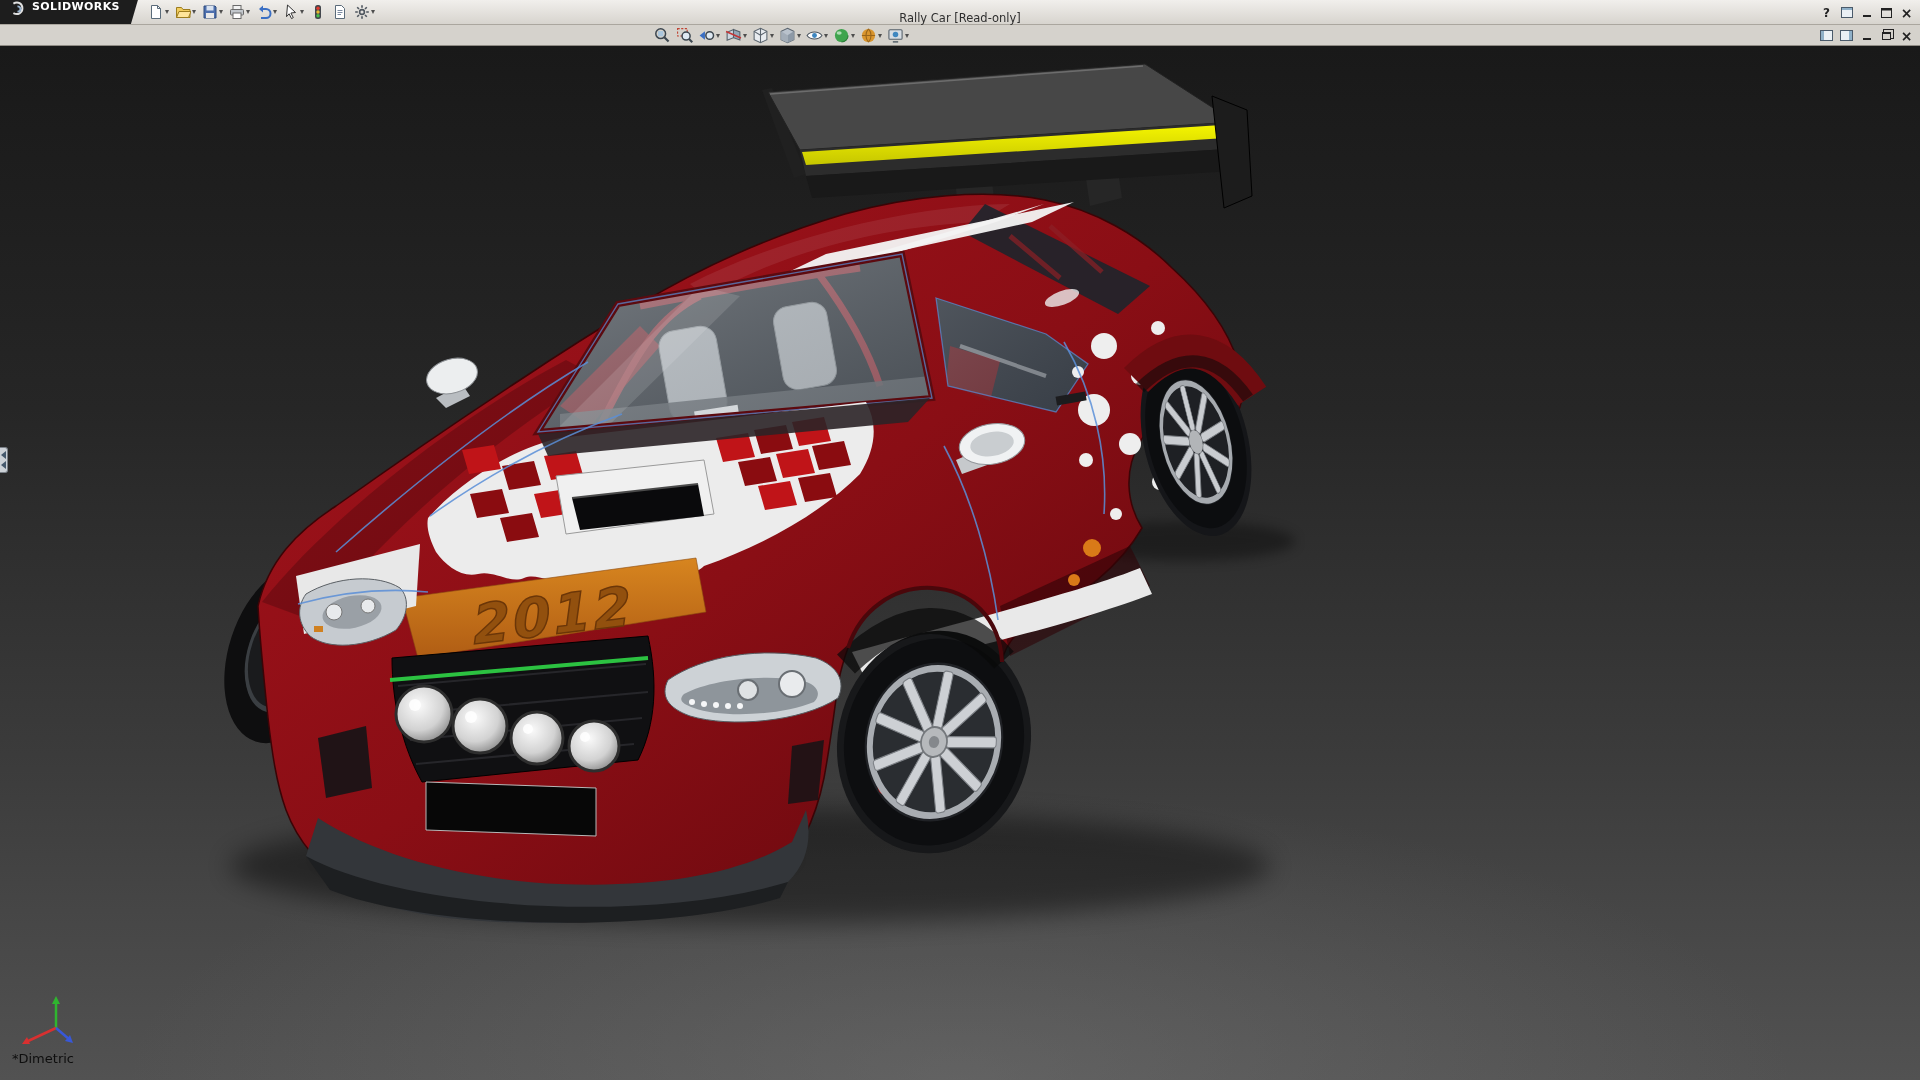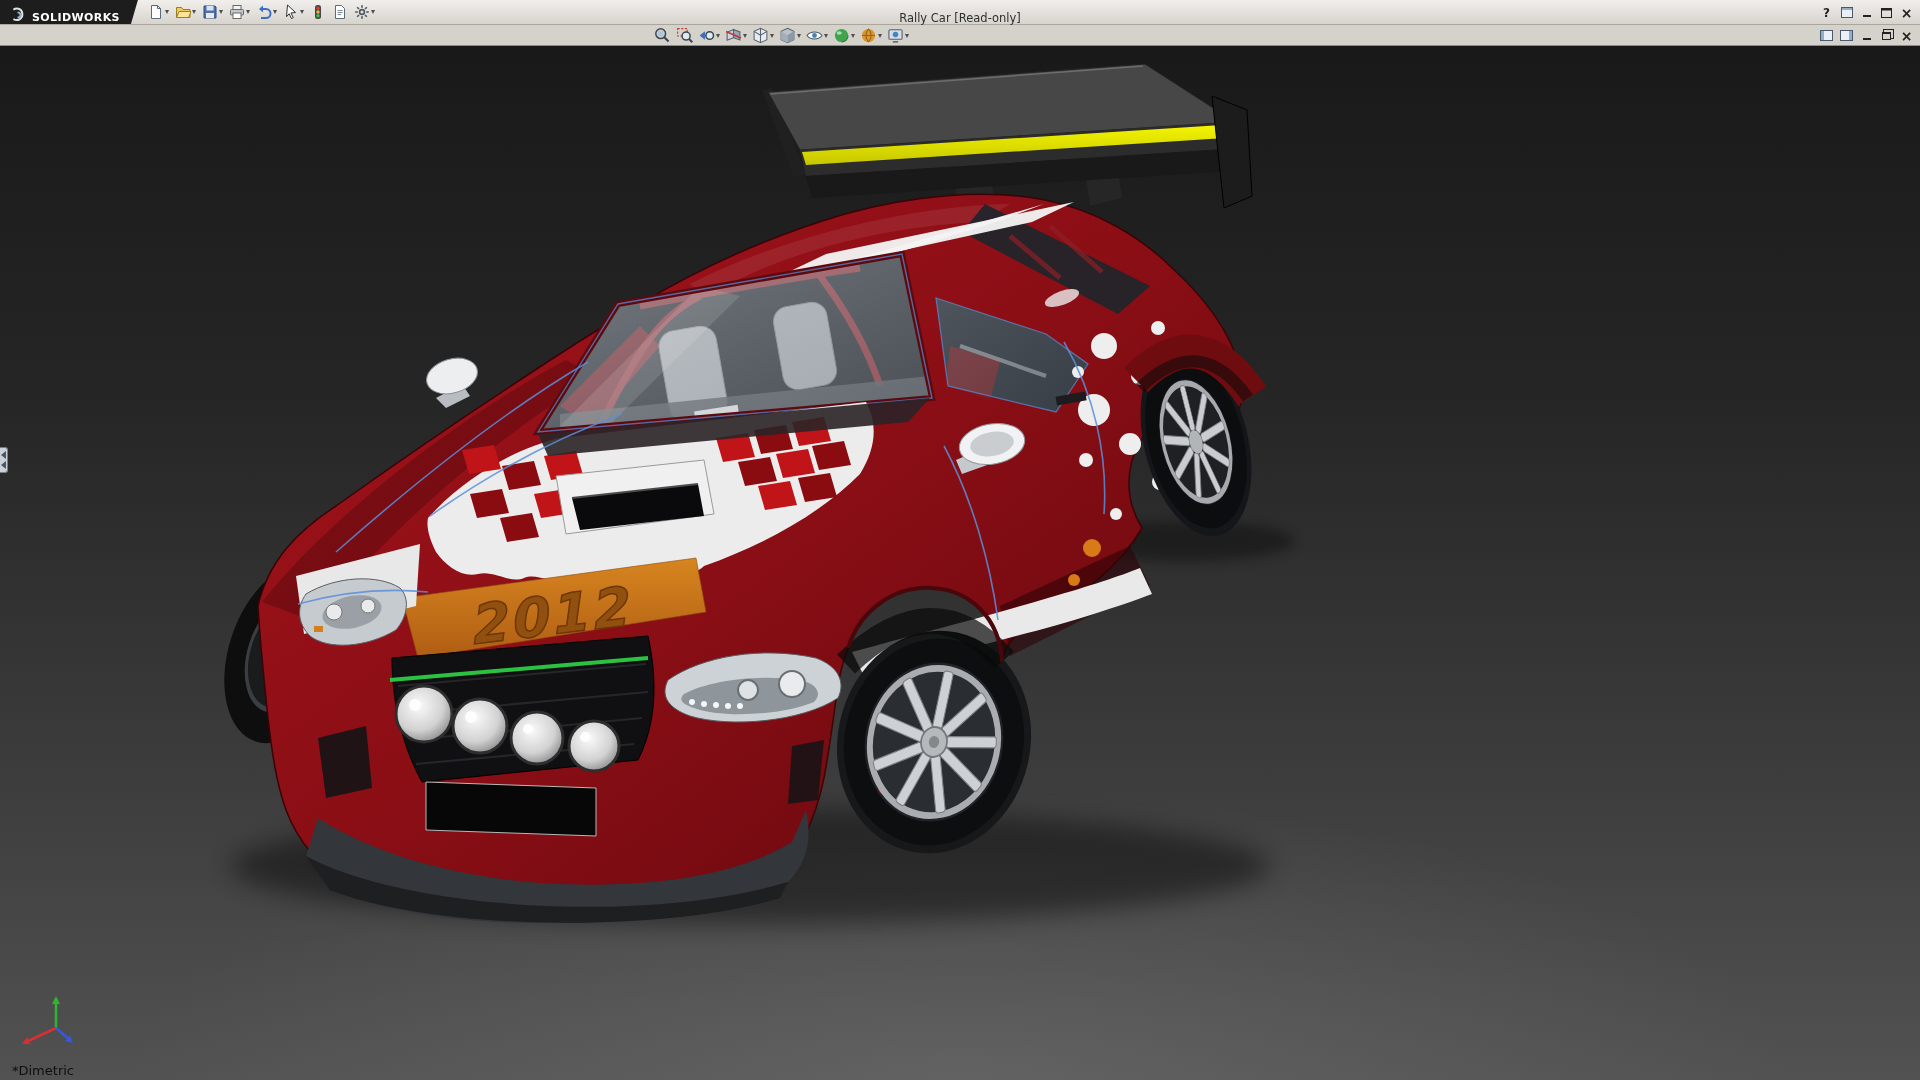--- a/index.html
+++ b/index.html
@@ -1,21 +1,21 @@
 <!DOCTYPE html>
 <html><head>
 <meta charset="utf-8">
 <style>
   *{box-sizing:border-box;margin:0;padding:0}
   html,body{width:1920px;height:1080px;overflow:hidden}
   body{font-family:"DejaVu Sans","Liberation Sans",sans-serif;background:#3a3a3a;position:relative}
 
   
   .titlebar{position:relative;height:25px;background:linear-gradient(#f1efec,#d7d4ce);border-bottom:1px solid #aaa69e;display:flex;align-items:stretch}
-  .brand{background:#1d1d1d;display:flex;align-items:flex-end;gap:6px;padding:0 18px 0 8px;clip-path:polygon(0 0,100% 0,calc(100% - 7px) 100%,0 100%)}
+  .brand{background:#1d1d1d;display:flex;align-items:flex-start;gap:6px;padding:0 18px 0 8px;clip-path:polygon(0 0,100% 0,calc(100% - 7px) 100%,0 100%)}
   .brandtext{color:#fff;font-size:11px;font-weight:700;letter-spacing:.4px}
   .maintb{display:flex;align-items:center;gap:2px;padding-left:8px}
   .doctitle{position:absolute;left:50%;top:0;height:36px;transform:translateX(-50%);display:flex;align-items:center;font-size:11.5px;color:#2e2e2e}
   .tb-right{position:absolute;right:4px;top:0;height:25px;display:flex;align-items:center;gap:1px}
 
   
   .row2{position:relative;height:21px;background:#d5d2cc;border-bottom:1px solid #8f8b84}
   .headsup{position:absolute;left:652px;top:0;height:21px;display:flex;align-items:center;gap:1px}
   .row2-right{position:absolute;right:4px;top:0;height:21px;display:flex;align-items:center;gap:1px}
 
@@ -37,21 +37,21 @@
   .ctrl.featuremanager-pane::after{content:"";width:11px;height:9px;border:1px solid #4a5a6a;background:linear-gradient(90deg,#8fb0c8 3px,#eaf0f5 3px)}
   .ctrl.display-pane::after{content:"";width:11px;height:9px;border:1px solid #4a5a6a;background:linear-gradient(270deg,#8fb0c8 3px,#eaf0f5 3px)}
 
   
   .viewport{position:absolute;left:0;top:46px;width:1920px;height:1034px;
     background:radial-gradient(ellipse 70% 45% at 50% 100%,rgba(125,125,125,.38),rgba(0,0,0,0) 62%),linear-gradient(#191919,#262626 35%,#3c3c3c 70%,#525252)}
   .carsvg{position:absolute;left:0;top:0;width:100%;height:100%}
   .edge-handle{position:absolute;left:0;top:401px;width:8px;height:26px;background:#ccd1d7;border:1px solid #7a8088;border-left:none;border-radius:0 3px 3px 0;display:flex;flex-direction:column;align-items:center;justify-content:center;gap:2px}
   .edge-handle i{width:0;height:0;border-top:4px solid transparent;border-bottom:4px solid transparent;border-right:5px solid #44586c}
   .triad{position:absolute;left:14px;bottom:22px;width:66px;height:66px}
-  .orientation{position:absolute;left:12px;bottom:2px;font-size:13px;color:#0e0e0e}
+  .orientation{position:absolute;left:12px;bottom:14px;font-size:13px;color:#0e0e0e}
 </style>
 </head>
 <body>
 
 <div class="titlebar">
   <div class="brand">
     <svg width="18" height="18" viewBox="0 0 20 20">
       <path d="M6 4c5-3.2 10 .2 10 5.2S11 17.4 6 14.6" stroke="#e0e0e0" fill="none" stroke-width="2.2"></path>
       <path d="M10.5 7c2.1 0 3.4 1.4 3.4 3s-1.3 3-3.4 3" stroke="#9ab4d0" fill="none" stroke-width="2"></path>
     </svg>

